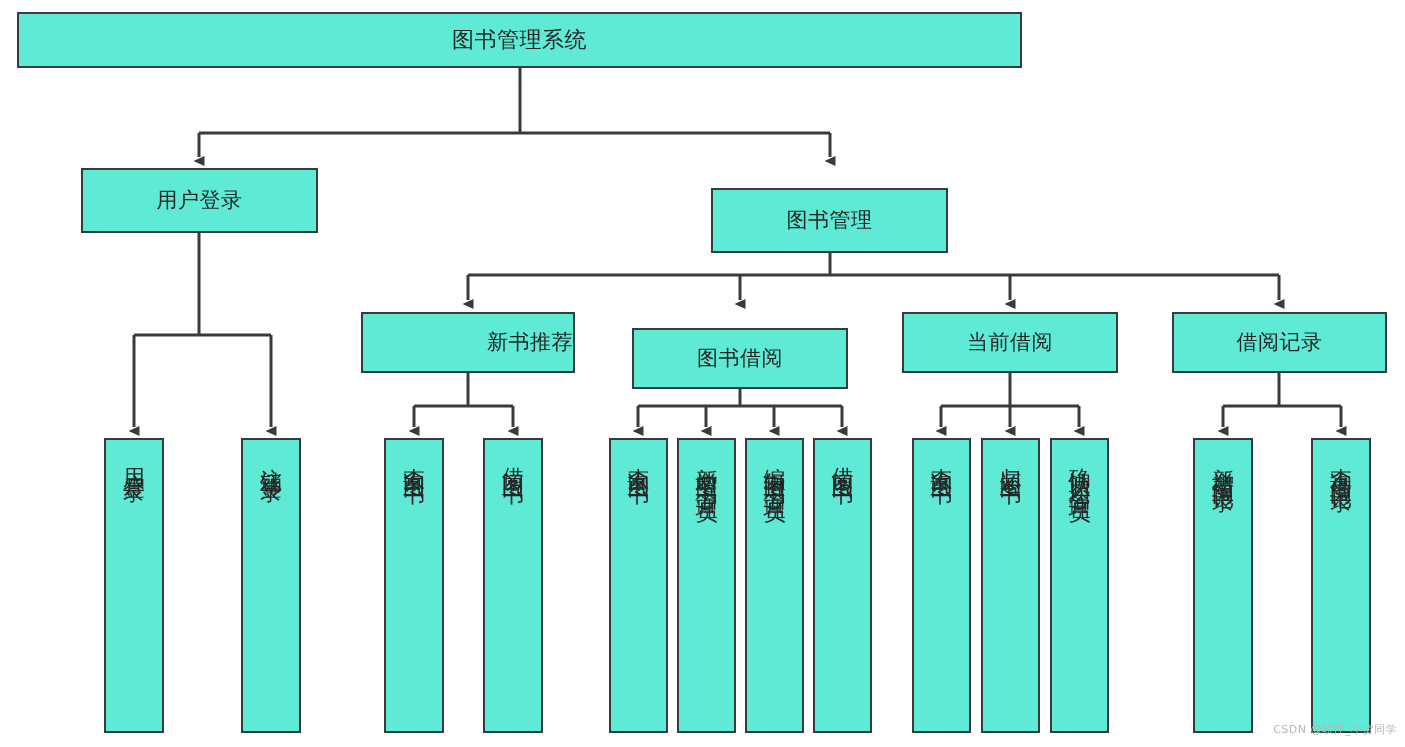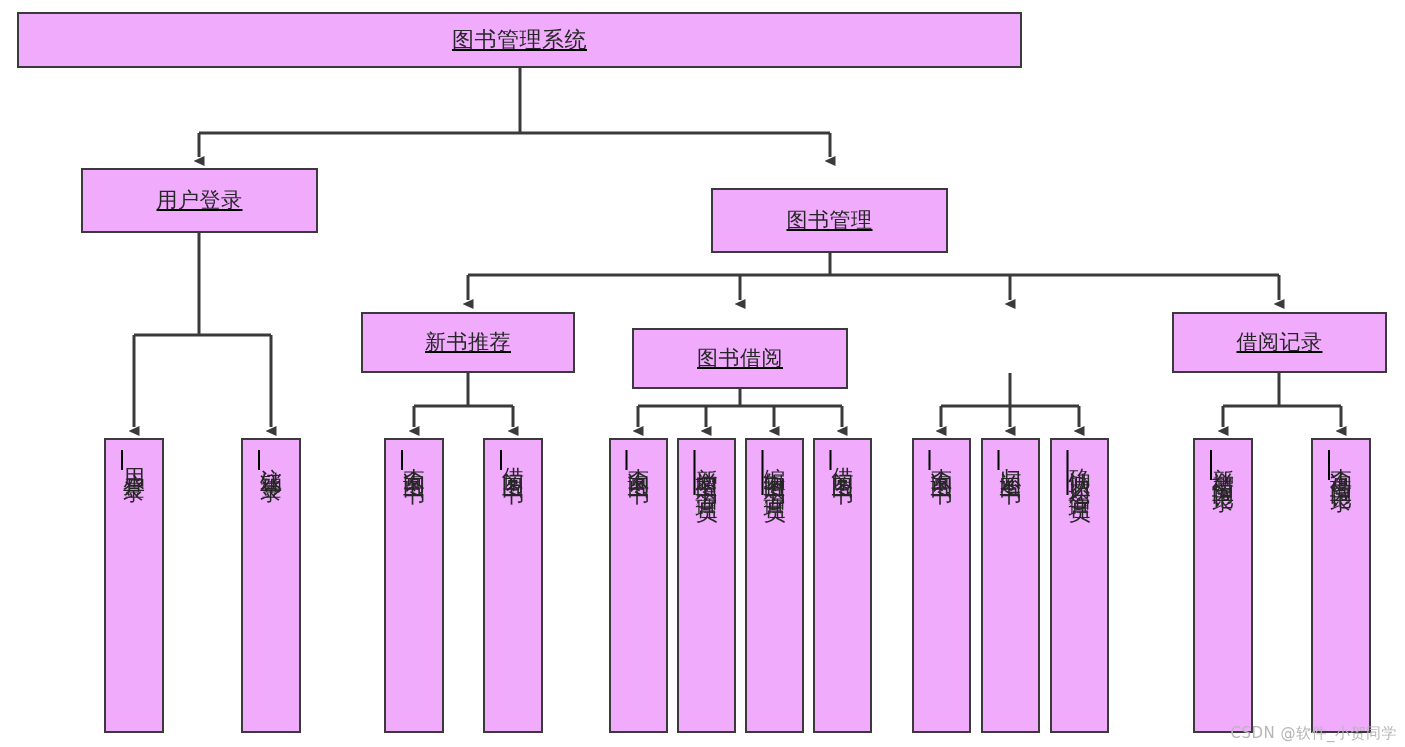--- a/index.html
+++ b/index.html
@@ -18,27 +18,26 @@
   #connectors {
     position: absolute;
     left: 0;
     top: 0;
     width: 1405px;
     height: 747px;
   }
   .node {
     position: absolute;
     box-sizing: border-box;
-    background: #f0abfc;
+    background: #5eead4;
     border: 2px solid #3a3a3a;
     display: flex;
     align-items: center;
     justify-content: center;
     z-index: 2;
-    text-decoration: underline;
   }
   .node .label {
     color: #262626;
     line-height: 1.18;
     text-align: center;
     white-space: pre;
   }
   
   .node.horiz .label {
     font-size: 21px;
@@ -55,22 +54,22 @@
   .node.vert .label {
     writing-mode: vertical-rl;
     text-orientation: upright;
     font-size: 22px;
     letter-spacing: 5px;
     line-height: 1;
   }
   .watermark {
     position: absolute;
     right: 8px;
-    bottom: 4px;
-    font-size: 15px;
+    bottom: 10px;
+    font-size: 11px;
     color: #b6b6b6;
     z-index: 5;
     white-space: pre;
     letter-spacing: 0.5px;
   }
 </style>
 </head>
 <body>
 
 <div id="canvas">
@@ -129,25 +128,28 @@
     <span class="label">图书管理系统</span>
   </div>
 
   <div class="node horiz" style="left:81px; top:168px; width:237px; height:65px;">
     <span class="label">用户登录</span>
   </div>
   <div class="node horiz" style="left:711px; top:168px; width:237px; height:65px;margin-top:20px;">
     <span class="label">图书管理</span>
   </div>
 
-  <div class="node horiz" style="left:361px; top:312px; width:214px; height:61px;">
+  <div class="node horiz" style="left:361px; top:312px; width:214px; height:61px;justify-content:flex-end;">
     <span class="label">新书推荐</span>
   </div>
   <div class="node horiz" style="left:632px; top:328px; width:216px; height:61px;">
     <span class="label">图书借阅</span>
+  </div>
+  <div class="node horiz" style="left:902px; top:312px; width:216px; height:61px;">
+    <span class="label">当前借阅</span>
   </div>
   <div class="node horiz" style="left:1172px; top:312px; width:215px; height:61px;">
     <span class="label">借阅记录</span>
   </div>
 
   <div class="node vert" style="left:104px; top:438px; width:60px; height:295px;">
     <span class="label">用户登录</span>
   </div>
   <div class="node vert" style="left:241px; top:438px; width:60px; height:295px;">
     <span class="label">注销登录</span>

